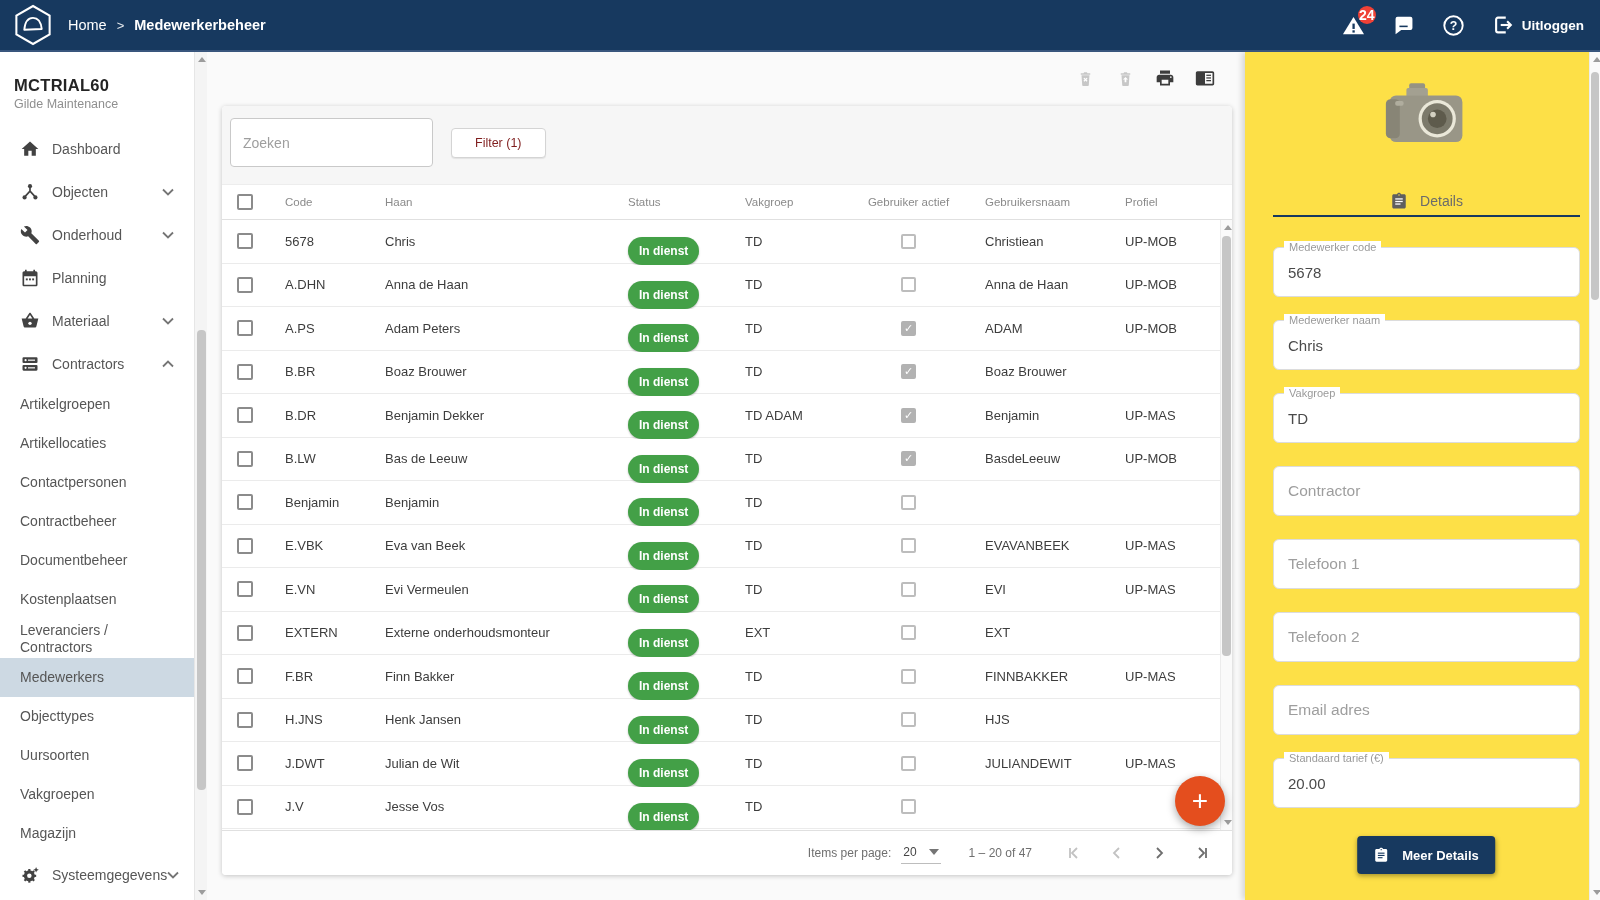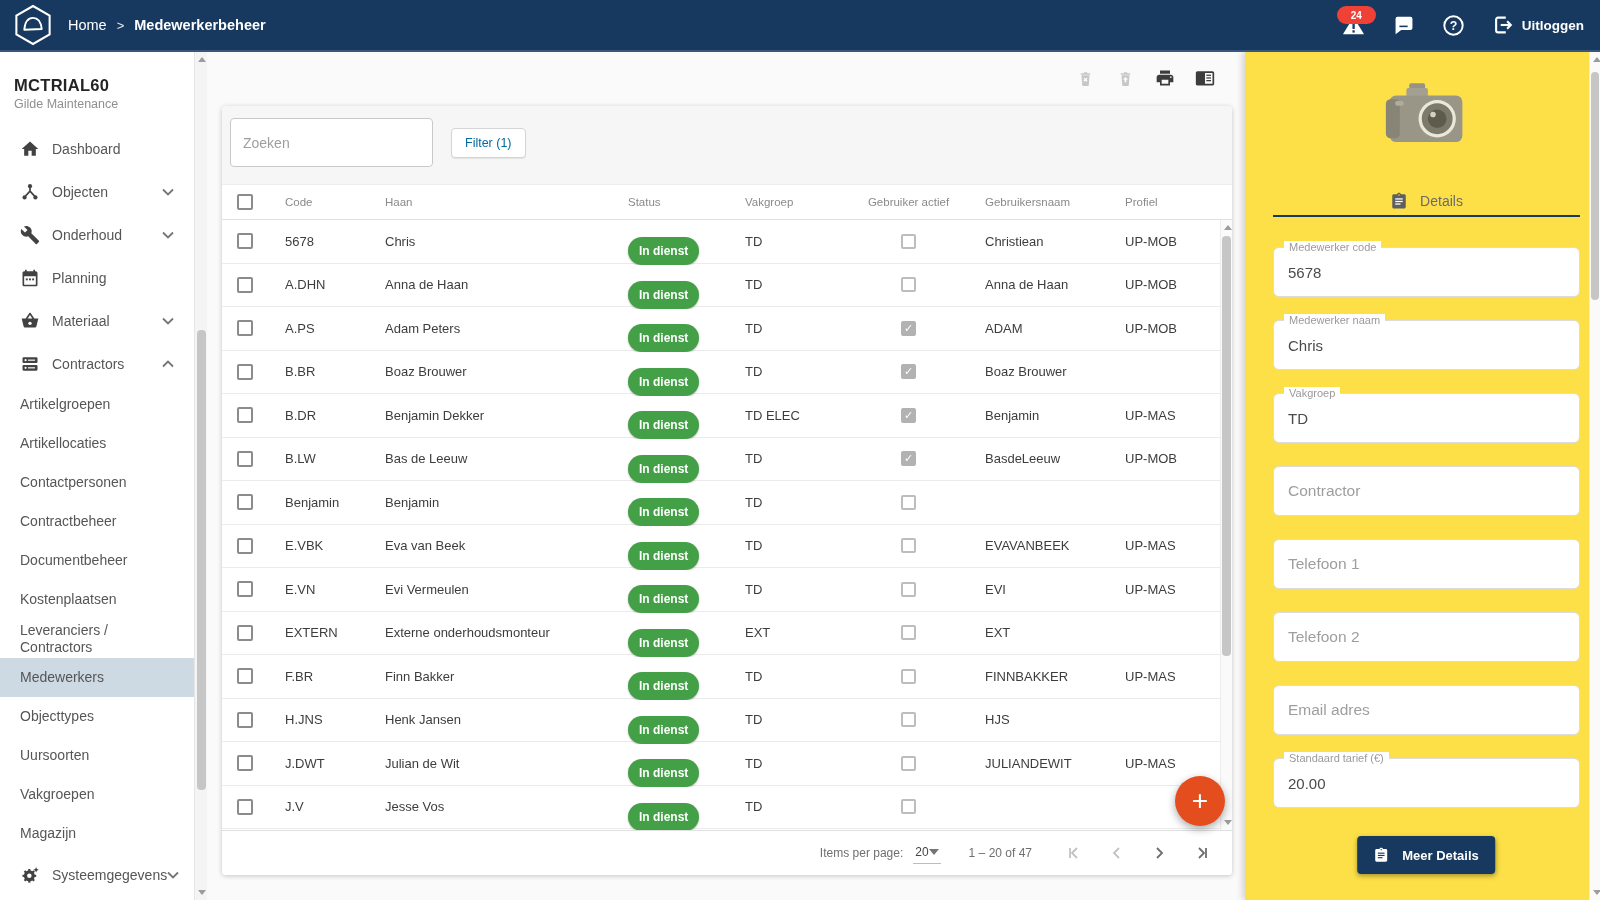--- a/index.html
+++ b/index.html
@@ -11,21 +11,21 @@
   body{font-family:"Liberation Sans","DejaVu Sans",sans-serif;background:#fafafa;color:var(--txt);}
 
   
   .navbar{height:52px;background:var(--navy);display:flex;align-items:center;padding:0 16px 0 12px;border-bottom:2px solid #39567d;position:relative;z-index:30;}
   .logo{width:42px;height:46px;display:flex;align-items:center;justify-content:center;cursor:pointer;}
   .crumbs{display:flex;align-items:center;margin-left:14px;color:#fff;font-size:14.5px;gap:10px;}
   .crumb-current{font-weight:bold;}
   .crumb-sep{font-size:13px;opacity:.9;}
   .nav-right{margin-left:auto;display:flex;align-items:center;gap:26px;}
   .nav-icon{position:relative;width:24px;height:24px;display:flex;align-items:center;justify-content:center;cursor:pointer;}
-  .nav-badge{position:absolute;top:-7px;right:-10px;min-width:18px;height:18px;border-radius:9px;background:var(--red);color:#fff;font-size:10px;font-weight:bold;display:flex;align-items:center;justify-content:center;padding:0 14px;}
+  .nav-badge{position:absolute;top:-7px;right:-10px;min-width:18px;height:18px;border-radius:9px;background:var(--red);color:#fff;font-size:14px;font-weight:bold;display:flex;align-items:center;justify-content:center;padding:0 1px;}
   .logout{display:flex;align-items:center;gap:8px;color:#fff;font-size:13.5px;font-weight:bold;cursor:pointer;}
 
   
   .container{display:flex;height:848px;}
 
   
   .sidebar{width:207px;background:#fff;position:relative;flex:none;overflow:hidden;}
   .side-inner{width:194px;padding-top:14px;}
   .side-title{margin:10px 0 2px 14px;font-size:16.5px;font-weight:bold;color:#242424;letter-spacing:.3px;}
   .side-sub{margin:2px 0 0 14px;font-size:12.5px;color:#8f8f8f;}
@@ -46,21 +46,21 @@
   
   .main{flex:1;position:relative;background:#fafafa;min-width:0;}
   .top-icons{position:absolute;top:16px;right:30px;display:flex;gap:20px;z-index:5;}
   .tool-btn{width:20px;height:20px;display:flex;align-items:center;justify-content:center;cursor:pointer;}
   .tool-btn.disabled{cursor:default;}
 
   .card{position:absolute;left:15px;right:13px;top:54px;bottom:25px;background:#fff;border-radius:4px;box-shadow:0 1px 5px rgba(0,0,0,.22);display:flex;flex-direction:column;overflow:hidden;}
   .search-row{height:79px;background:#f6f6f6;border-bottom:1px solid #ededed;display:flex;align-items:center;flex:none;position:relative;}
   .search-input{position:absolute;left:8px;top:12px;width:203px;height:49px;border:1px solid #c9c9c9;border-radius:4px;background:#fff;padding:0 12px;font-size:14px;color:#444;font-family:inherit;outline:none;}
   .search-input::placeholder{color:#9e9e9e;}
-  .filter-btn{position:absolute;left:229px;top:22px;height:30px;padding:0 13px;background:#fff;border:1px solid #d4d4d4;border-radius:4px;font-size:12.5px;color:#0369a1;display:flex;align-items:center;cursor:pointer;box-shadow:0 1px 1px rgba(0,0,0,.08);}
+  .filter-btn{position:absolute;left:229px;top:22px;height:30px;padding:0 23px;background:#fff;border:1px solid #d4d4d4;border-radius:4px;font-size:12.5px;color:#7f1d1d;display:flex;align-items:center;cursor:pointer;box-shadow:0 1px 1px rgba(0,0,0,.08);}
 
   .table-wrap{flex:1;position:relative;overflow:hidden;background:#fff;}
   .grid{display:grid;grid-template-columns:48px 100px 242px 118px 117px 123px 140px 1fr;align-items:center;}
   .thead{height:35px;border-bottom:1px solid #e0e0e0;color:#8a8a8a;font-size:11.5px;}
   .trow{height:43.5px;border-bottom:1px solid #ebebeb;font-size:13px;color:#3d3d3d;cursor:pointer;}
   .cell{padding-left:15px;overflow:hidden;white-space:nowrap;}
   .cell-status{padding-left:16px;}
   .cell-center{justify-self:center;padding:0;}
   .th-center{padding:0;justify-self:center;}
   .cb{width:16px;height:16px;border:2px solid #8b8b8b;border-radius:2px;background:#fff;margin-left:15px;flex:none;display:flex;align-items:center;justify-content:center;}
@@ -68,21 +68,21 @@
   .cb-active .tick{display:none;color:#fff;font-size:11px;line-height:1;}
   .cb-active.checked{background:#b2b2b2;border-color:#b2b2b2;}
   .cb-active.checked .tick{display:block;}
   .badge{display:inline-block;background:var(--green);color:#fff;font-size:12px;font-weight:bold;padding:7px 11px;border-radius:15px;box-shadow:0 1px 2px rgba(0,0,0,.25);margin-top:20px;}
 
   .tscroll{position:absolute;top:0;right:0;width:12px;height:100%;background:#fafafa;border-left:1px solid #ececec;}
   .tscroll .sthumb{left:1px;}
 
   .pagination{height:45px;border-top:1px solid #e0e0e0;background:#fff;display:flex;align-items:center;justify-content:flex-end;gap:0;font-size:12px;color:#6f6f6f;flex:none;padding-right:18px;}
   .ipp-label{margin-right:10px;}
-  .ipp-select{display:flex;align-items:center;gap:0;border-bottom:1px solid #bdbdbd;padding:2px 2px 4px 2px;cursor:pointer;margin-right:28px;color:#444;}
+  .ipp-select{display:flex;align-items:center;gap:12px;border-bottom:1px solid #bdbdbd;padding:2px 2px 4px 2px;cursor:pointer;margin-right:28px;color:#444;}
   .range{margin-right:30px;}
   .pg-btns{display:flex;gap:16px;align-items:center;}
   .pg-btn{width:26px;height:26px;display:flex;align-items:center;justify-content:center;cursor:pointer;}
   .pg-btn.disabled{cursor:default;}
 
   .fab{position:absolute;left:968px;top:724px;width:50px;height:50px;border-radius:50%;background:var(--fab);color:#fff;display:flex;align-items:center;justify-content:center;font-size:28px;font-weight:normal;box-shadow:0 3px 8px rgba(0,0,0,.35);cursor:pointer;z-index:20;line-height:1;}
 
   
   .detail{width:355px;flex:none;background:#fde047;box-shadow:-3px 0 6px rgba(0,0,0,.15);position:relative;z-index:10;overflow:hidden;}
   .camera{position:absolute;left:181px;top:30px;transform:translateX(-50%);opacity:.9;cursor:pointer;}
@@ -429,21 +429,21 @@
     </span>
     <span class="cell c-user">Boaz Brouwer</span>
     <span class="cell c-prof"></span>
   </div>
 
   <div class="grid trow">
     <span class="cb"></span>
     <span class="cell c-code">B.DR</span>
     <span class="cell c-naam">Benjamin Dekker</span>
     <span class="cell cell-status"><span class="badge">In dienst</span></span>
-    <span class="cell c-vak">TD ELEC</span>
+    <span class="cell c-vak">TD ADAM</span>
     <span class="cell-center">
       <span class="cb-active checked">
                   <span class="tick">✓</span>
                 </span>
     </span>
     <span class="cell c-user">Benjamin</span>
     <span class="cell c-prof">UP-MAS</span>
   </div>
 
   <div class="grid trow">

